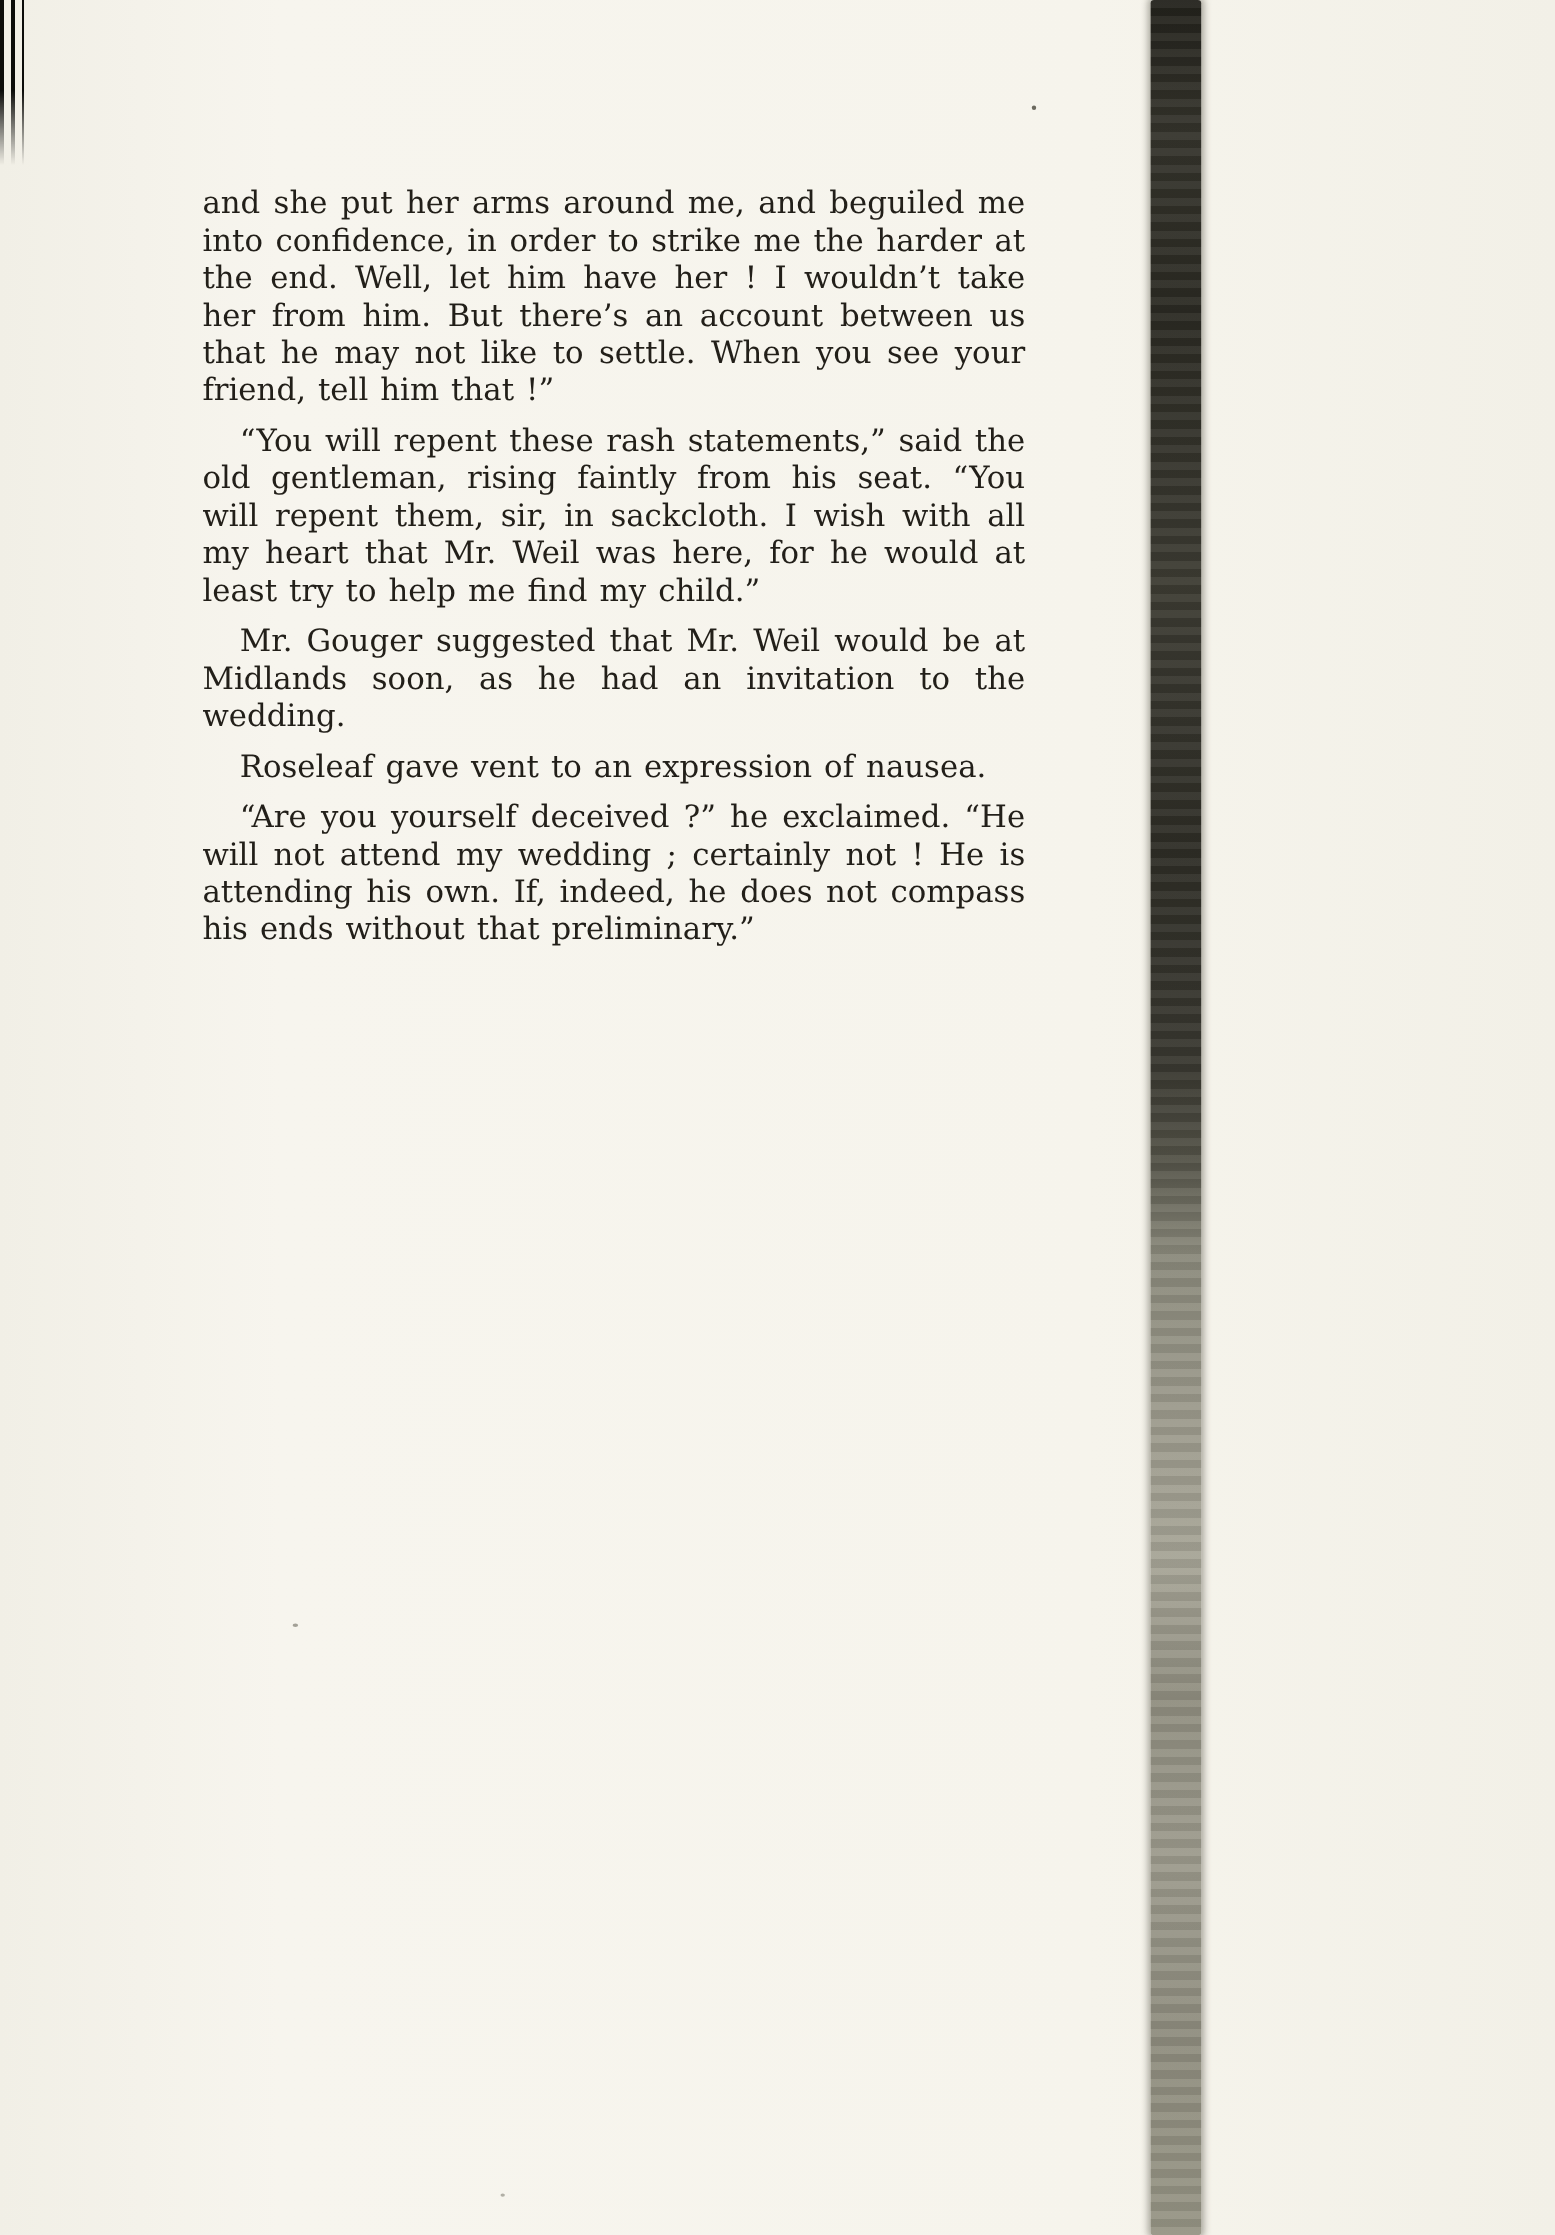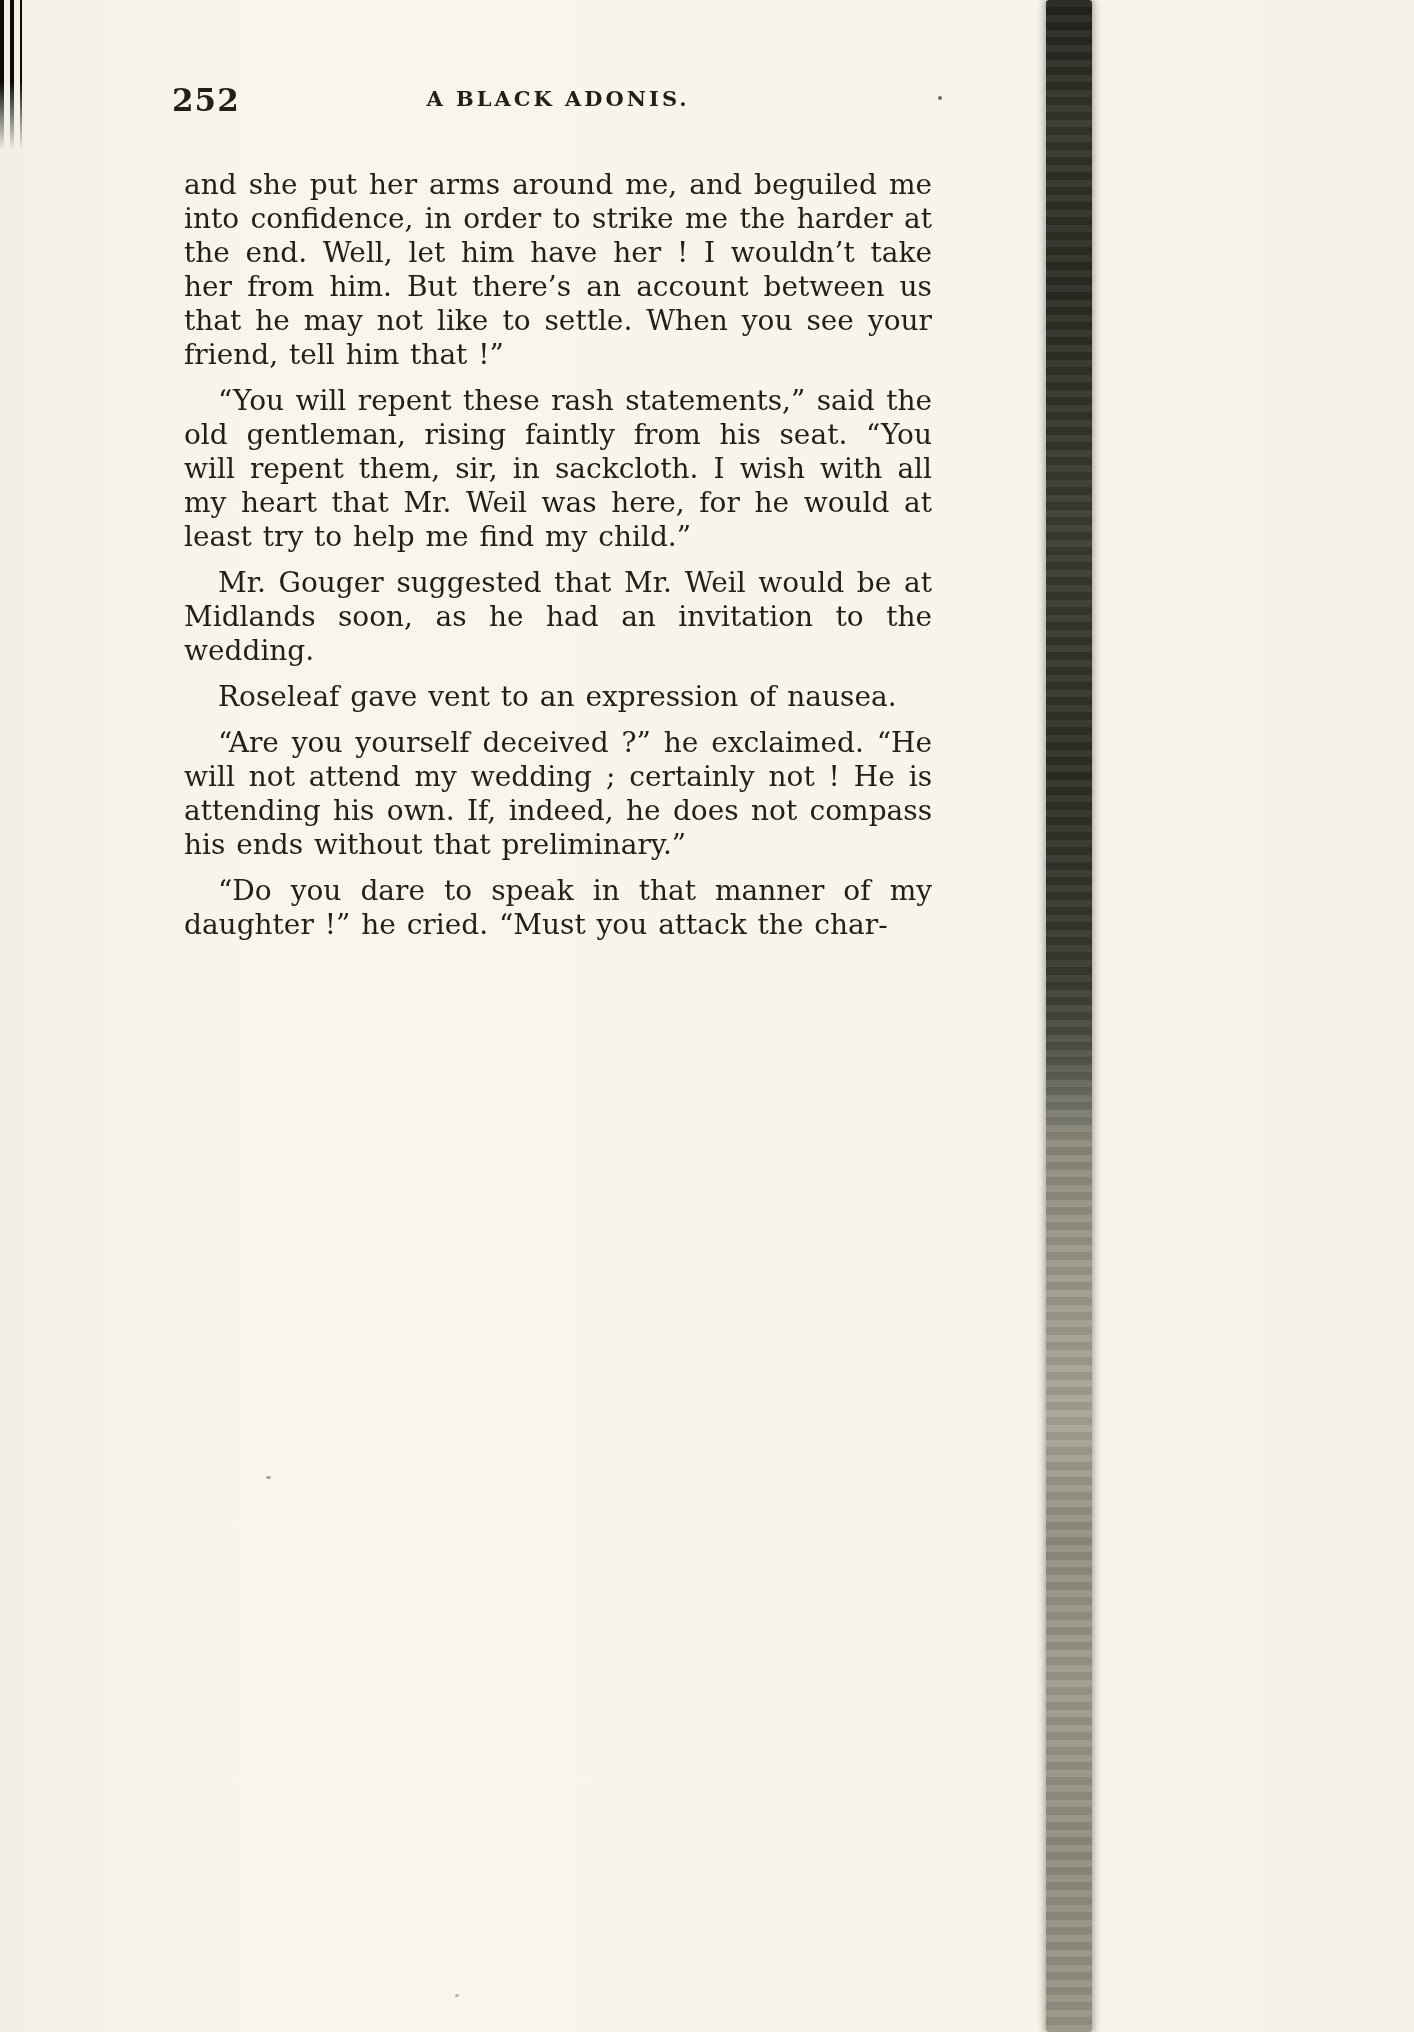--- a/index.html
+++ b/index.html
@@ -124,27 +124,22 @@
 <div class="page" style="background-color: rgb(246, 244, 236);">
 
   <div class="binding-marks"></div>
 
   <div class="scan-band"></div>
 
   <span class="speck speck-1"></span>
   <span class="speck speck-2"></span>
   <span class="speck speck-3"></span>
 
-  <div class="header" style="color: rgb(34, 31, 25);">
-    <span class="pagenum">252</span>
-    <span class="running-title">A BLACK ADONIS.</span>
-  </div>
 
   <div class="body-text" style="color: rgb(34, 31, 25);">
       <p class="para"><span class="">and she put her arms around me, and beguiled me into confidence, in order to strike me the harder at the end.  Well, let him have her !  I wouldn’t take her from him.  But there’s an account between us that he may not like to settle.  When you see your friend, tell him that !”</span></p>
       <p class="para indent"><span class="">“You will repent these rash statements,” said the old gentleman, rising faintly from his seat.  “You will repent them, sir, in sackcloth.  I wish with all my heart that Mr. Weil was here, for he would at least try to help me find my child.”</span></p>
       <p class="para indent"><span class="">Mr. Gouger suggested that Mr. Weil would be at Midlands soon, as he had an invitation to the wedding.</span></p>
       <p class="para indent"><span class="">Roseleaf gave vent  to an expression of nausea.</span></p>
       <p class="para indent"><span class="">“Are you yourself deceived ?”  he exclaimed. “He will not attend </span><span class="ital">my</span><span class=""> wedding ;  certainly not ! He is attending </span><span class="ital">his own.</span><span class="">  If, indeed, he does not compass his ends without that preliminary.”</span></p>
-      <p class="para indent"><span class="">“Do you dare to speak in that manner of my daughter !” he cried.  “Must you attack the char-</span></p>
     </div>
 
 </div>
 
 </body></html>

